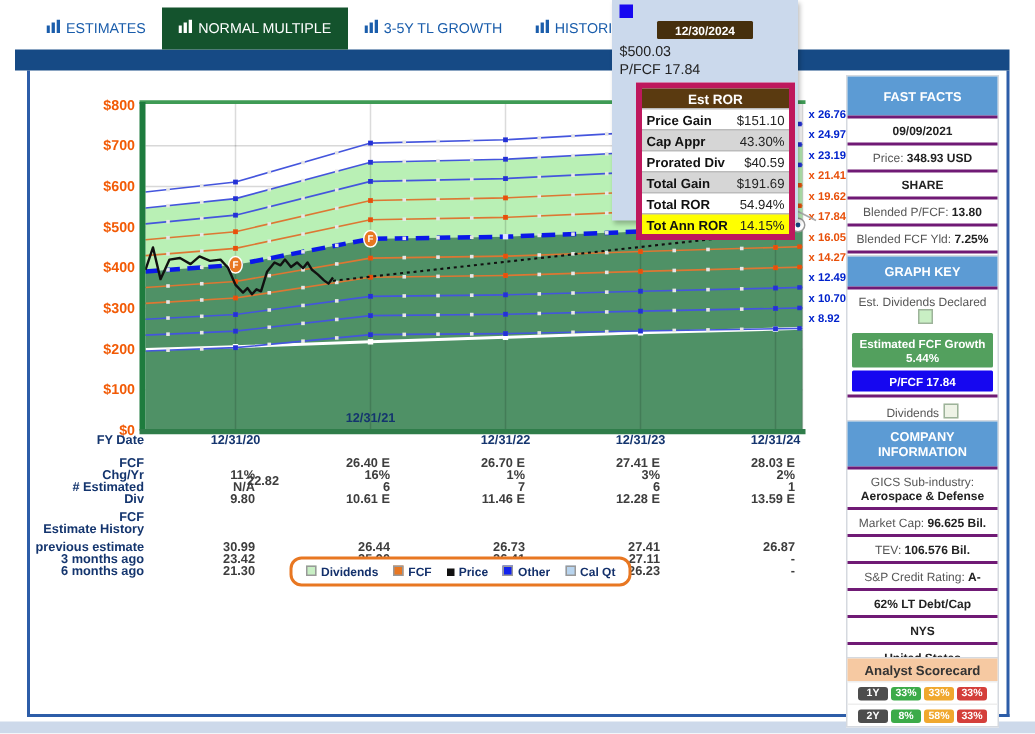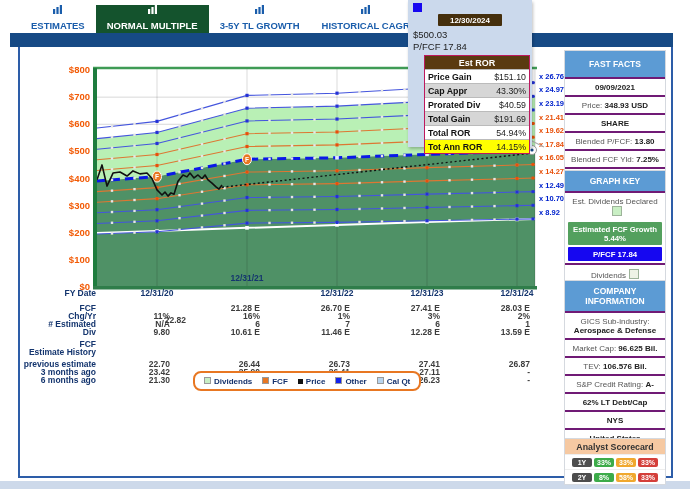--- a/index.html
+++ b/index.html
@@ -1,21 +1,21 @@
 <!DOCTYPE html>
 <html><head>
 <meta charset="utf-8">
 <style>
   html,body{margin:0;padding:0;width:690px;height:489px;overflow:hidden;background:#fff;
     font-family:"Liberation Sans",sans-serif;}
   .page{position:relative;width:690px;height:489px;background:#fff;}
   
   .tabbar{position:absolute;left:20px;top:5px;height:28px;display:flex;z-index:6;}
   .tab{display:flex;align-items:center;gap:4px;padding:0 11px;height:28px;color:#1a5dab;
-    font-weight:bold;font-size:9.5px;cursor:pointer;white-space:nowrap;flex-direction:column;}
+    font-weight:normal;font-size:9.5px;cursor:pointer;white-space:nowrap;}
   .tab.active{background:#14532d;color:#fff;}
   .band{position:absolute;left:10px;top:33px;width:663px;height:14px;background:#164a85;z-index:5;}
   .panel{position:absolute;left:18px;top:47px;width:651px;height:429px;border:2px solid #2d5da8;
     border-top:none;background:#fff;z-index:1;}
   .bottomstrip{position:absolute;left:0;top:481px;width:690px;height:8px;background:#cdd9ea;}
   
   #chart{position:absolute;left:0;top:0;z-index:3;pointer-events:none;}
   
   #dtable{position:absolute;left:0;top:0;z-index:4;}
   .trow{position:absolute;font-size:8.5px;white-space:nowrap;line-height:9px;}
@@ -27,21 +27,21 @@
     gap:10px;padding:0 9px;border:2.5px solid #e87722;border-radius:8px;background:#fff;z-index:6;
     font-size:8px;font-weight:bold;color:#13306b;white-space:nowrap;}
   .lg-sw{width:5px;height:5px;display:inline-block;margin-right:3px;}
   
   .tooltip{position:absolute;left:408px;top:0;width:124px;height:147px;background:#cbd9ec;
     z-index:30;box-shadow:1px 2px 3px rgba(0,0,0,.25);}
   .tt-square{position:absolute;left:5px;top:3px;width:9px;height:9px;background:#1607f0;}
   .tt-date{margin:14px auto 3px;width:64px;background:#452f0d;color:#fff;font-weight:bold;
     font-size:8px;text-align:center;padding:1.5px 0;border-radius:1px;}
   .tt-line{margin-left:5px;color:#222;font-size:9.5px;margin-top:1px;}
-  .tt-table{margin:3px 2px 0 16px;background:#fff;border:1px solid #be185d;}
+  .tt-table{margin:3px 2px 0 16px;background:#fff;border:4px solid #be185d;}
   .tt-head{background:#5a3a10;color:#fff;font-weight:bold;text-align:center;font-size:9px;padding:1.5px 0;}
   .tt-row{display:flex;justify-content:space-between;padding:1.5px 3px;font-size:8.8px;border-top:1px solid #bbb;}
   .tt-row .l{font-weight:bold;color:#111}
   .tt-row .v{color:#222}
   .tt-row.gray{background:#d6d6d6}
   .tt-row.yellow{background:#ffff00}
   
   .sb-panel{position:absolute;left:564px;width:100px;background:#fff;border:1px solid #d5d9df;z-index:4;}
   .sb-head{background:#5c9bd4;color:#fff;font-weight:bold;font-size:8.5px;text-align:center;padding:5px 2px;}
   .sb-head.tall{padding:8px 2px;}
@@ -447,21 +447,21 @@
     </svg>
   <div id="dtable">
       <div class="trow tlabel" style="top: 289px;">FY Date</div>
       <div class="trow tdate" style="top: 289px; left: 112px;">12/31/20</div>
       <div class="trow tdate" style="top: 274px; left: 202px;">12/31/21</div>
       <div class="trow tdate" style="top: 289px; left: 292px;">12/31/22</div>
       <div class="trow tdate" style="top: 289px; left: 382px;">12/31/23</div>
       <div class="trow tdate" style="top: 289px; left: 472px;">12/31/24</div>
       <div class="trow tlabel" style="top: 304px;">FCF</div>
       <div class="trow tval" style="top: 304px; left: 126px; margin-top: 12px;">22.82</div>
-      <div class="trow tval" style="top: 304px; left: 200px;">21.28 E</div>
+      <div class="trow tval" style="top: 304px; left: 200px;">26.40 E</div>
       <div class="trow tval" style="top: 304px; left: 290px;">26.70 E</div>
       <div class="trow tval" style="top: 304px; left: 380px;">27.41 E</div>
       <div class="trow tval" style="top: 304px; left: 470px;">28.03 E</div>
       <div class="trow tlabel" style="top: 312px;">Chg/Yr</div>
       <div class="trow tval" style="top: 312px; left: 110px;">11%</div>
       <div class="trow tval" style="top: 312px; left: 200px;">16%</div>
       <div class="trow tval" style="top: 312px; left: 290px;">1%</div>
       <div class="trow tval" style="top: 312px; left: 380px;">3%</div>
       <div class="trow tval" style="top: 312px; left: 470px;">2%</div>
       <div class="trow tlabel" style="top: 320px;"># Estimated</div>
@@ -472,21 +472,21 @@
       <div class="trow tval" style="top: 320px; left: 470px;">1</div>
       <div class="trow tlabel" style="top: 328px;">Div</div>
       <div class="trow tval" style="top: 328px; left: 110px;">9.80</div>
       <div class="trow tval" style="top: 328px; left: 200px;">10.61 E</div>
       <div class="trow tval" style="top: 328px; left: 290px;">11.46 E</div>
       <div class="trow tval" style="top: 328px; left: 380px;">12.28 E</div>
       <div class="trow tval" style="top: 328px; left: 470px;">13.59 E</div>
       <div class="trow tlabel" style="top: 340px;">FCF</div>
       <div class="trow tlabel" style="top: 348px;">Estimate History</div>
       <div class="trow tlabel" style="top: 360px;">previous estimate</div>
-      <div class="trow tval" style="top: 360px; left: 110px;">22.70</div>
+      <div class="trow tval" style="top: 360px; left: 110px;">30.99</div>
       <div class="trow tval" style="top: 360px; left: 200px;">26.44</div>
       <div class="trow tval" style="top: 360px; left: 290px;">26.73</div>
       <div class="trow tval" style="top: 360px; left: 380px;">27.41</div>
       <div class="trow tval" style="top: 360px; left: 470px;">26.87</div>
       <div class="trow tlabel" style="top: 368px;">3 months ago</div>
       <div class="trow tval" style="top: 368px; left: 110px;">23.42</div>
       <div class="trow tval" style="top: 368px; left: 200px;">25.90</div>
       <div class="trow tval" style="top: 368px; left: 290px;">26.41</div>
       <div class="trow tval" style="top: 368px; left: 380px;">27.11</div>
       <div class="trow tval" style="top: 368px; left: 470px;">-</div>

